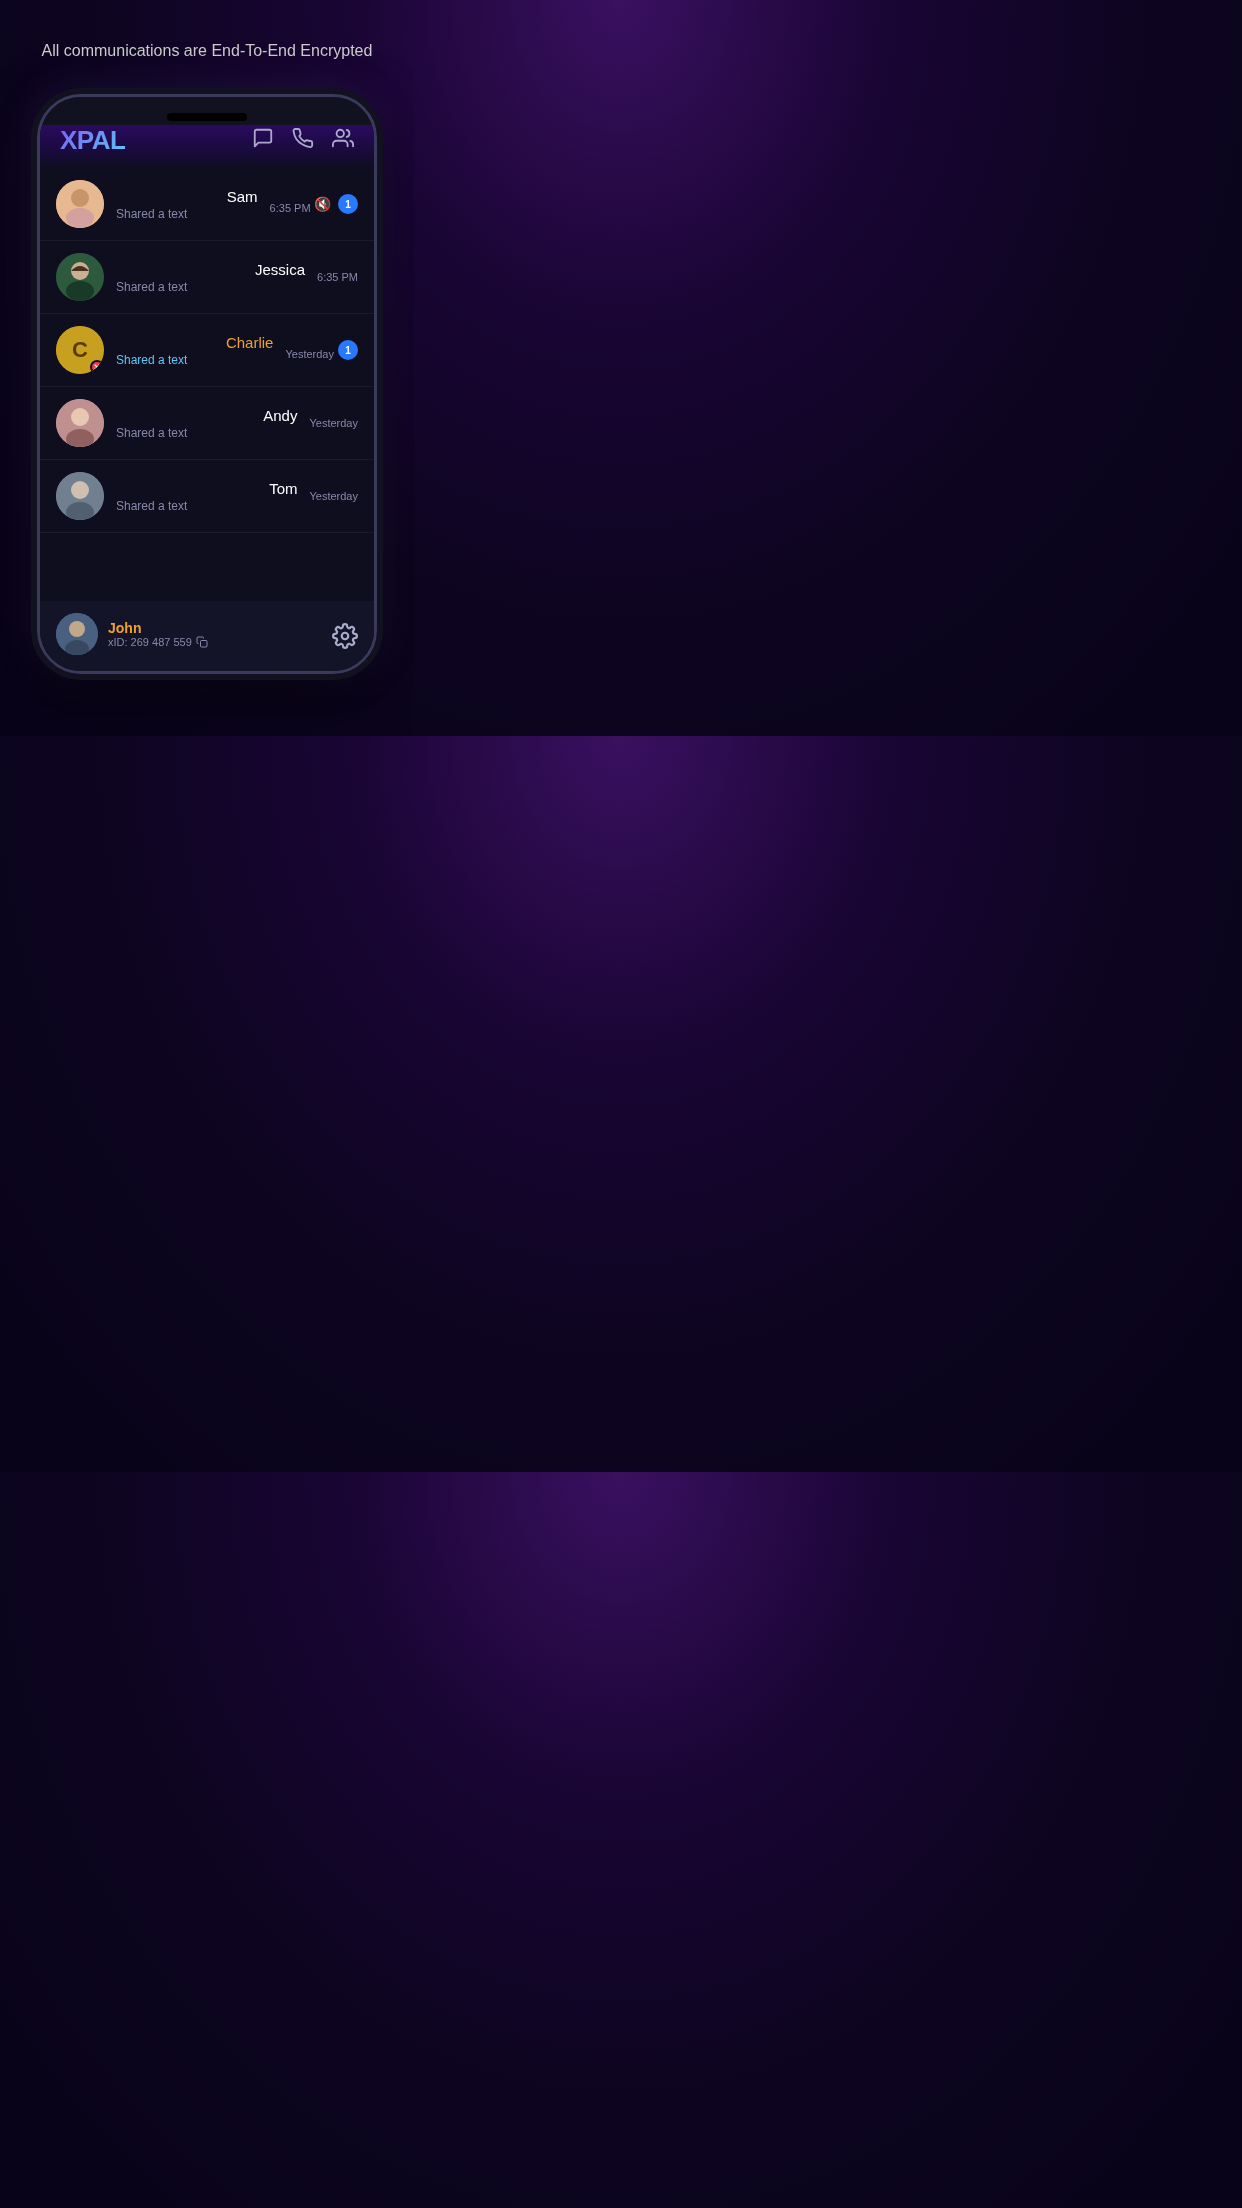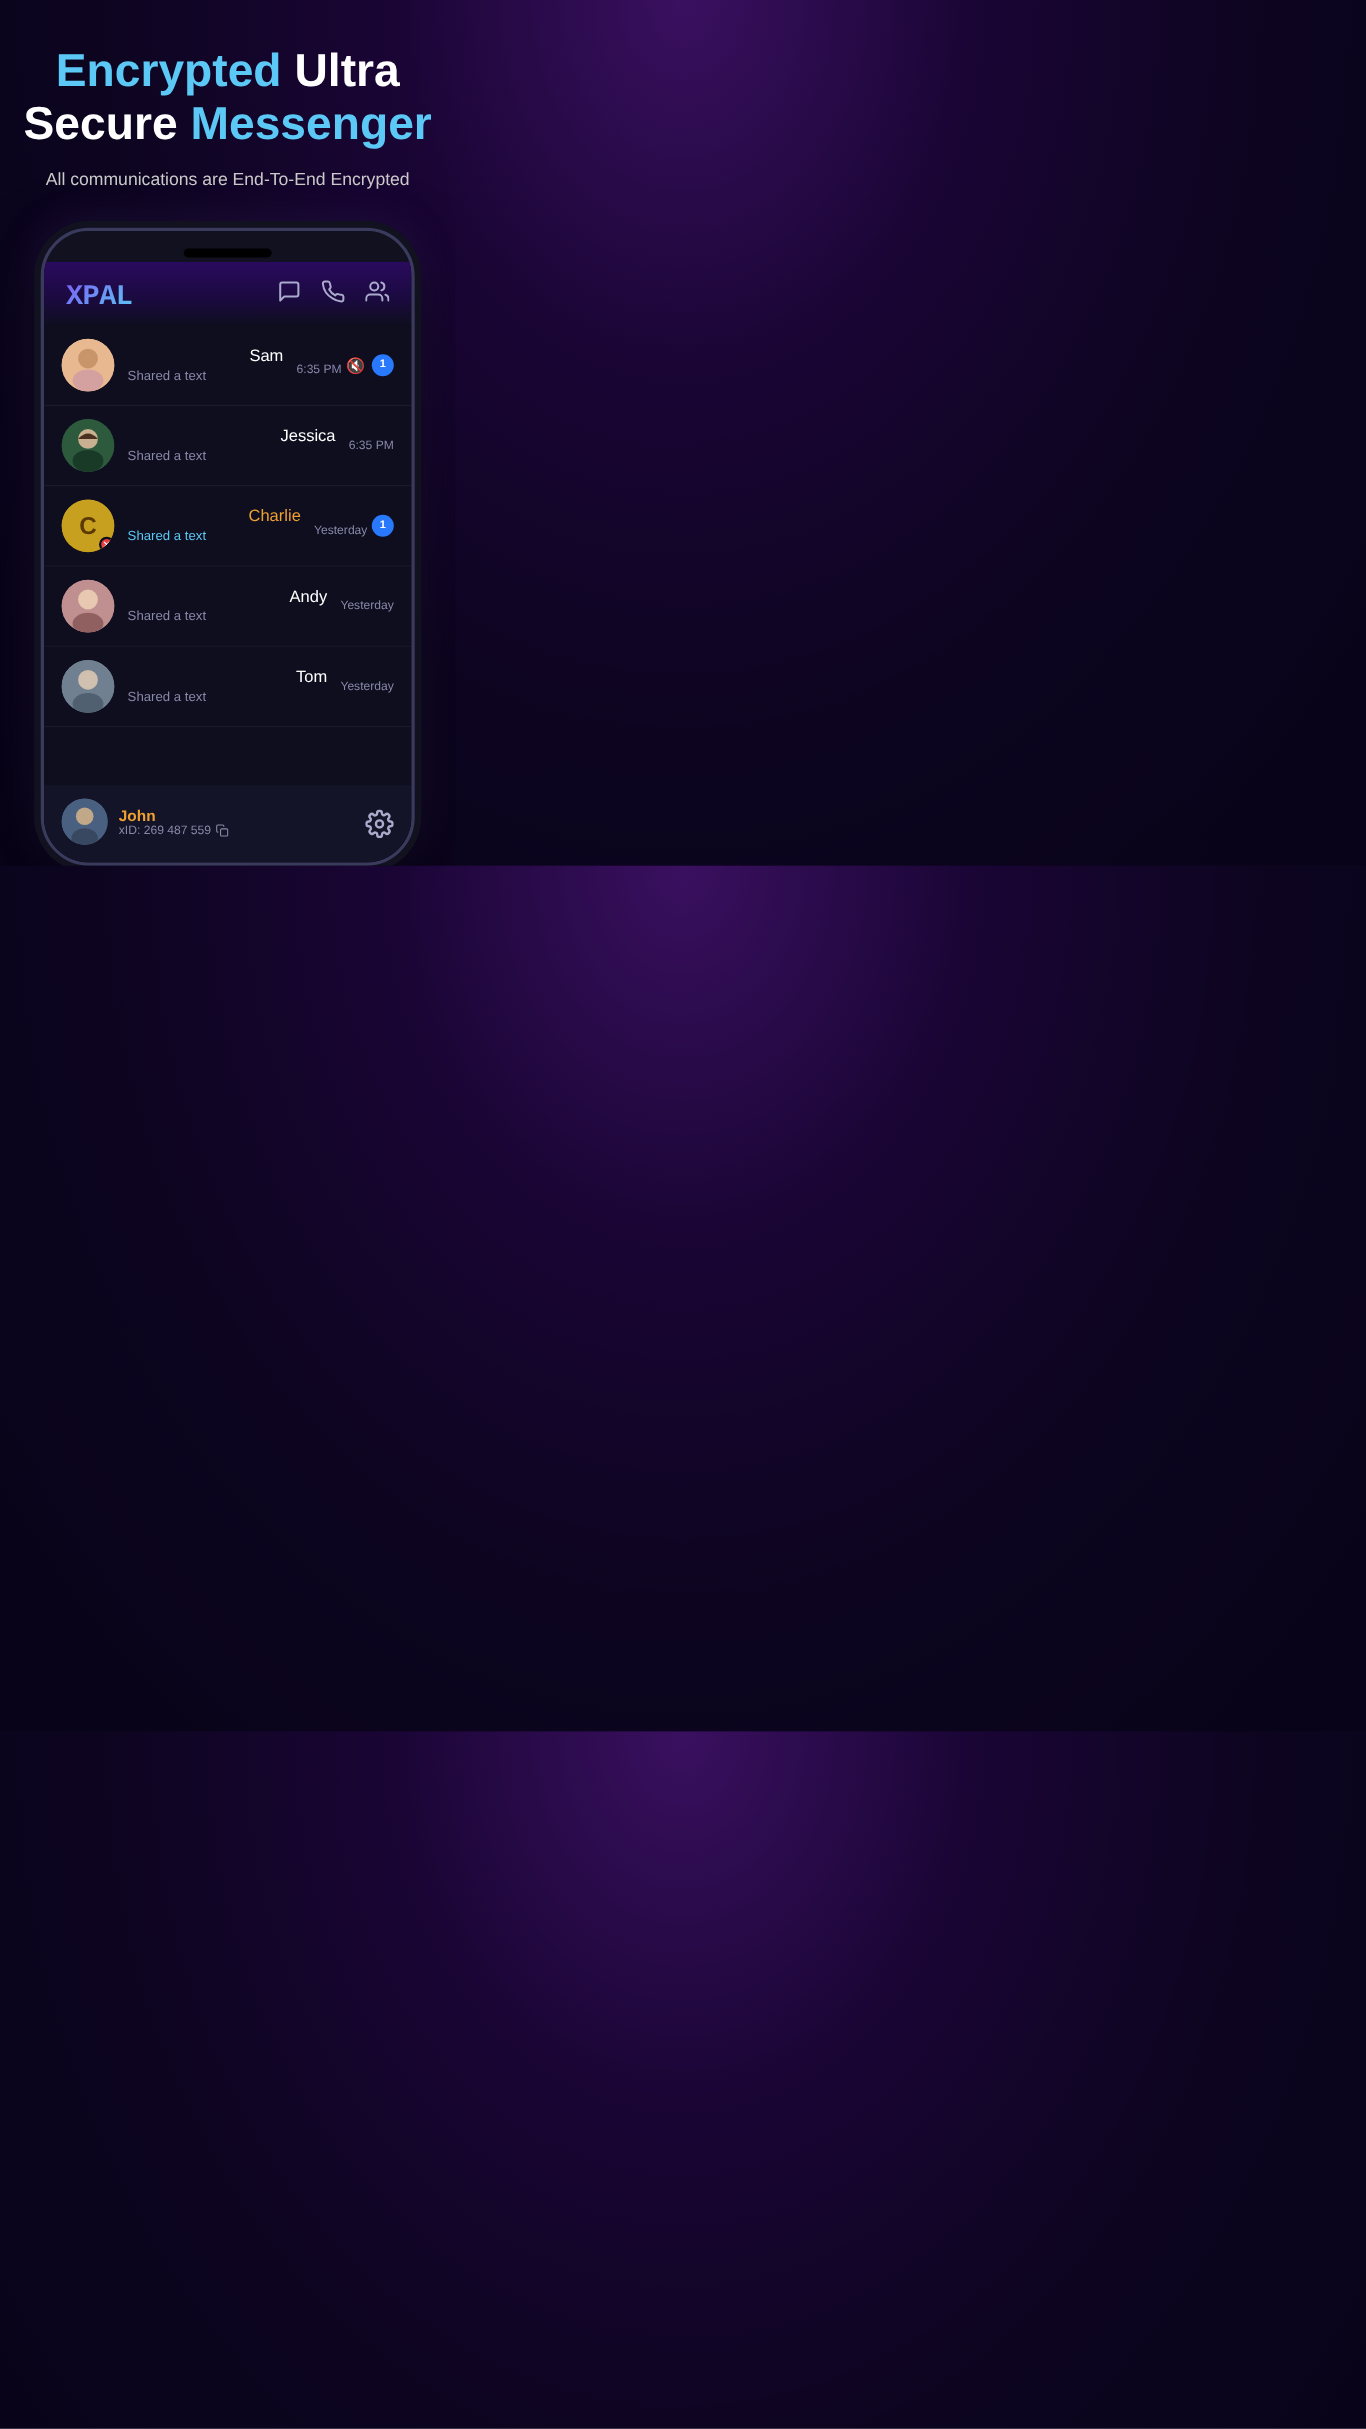--- a/index.html
+++ b/index.html
@@ -78,23 +78,22 @@
       flex: 1;
       background: #0e0e1f;
       display: flex;
       flex-direction: column;
       overflow: hidden;
     }
 
     
     .app-header {
       background: linear-gradient(180deg, #2a0a5e 0%, #1a0a3e 60%, #0e0e1f 100%);
-      padding: 16px 20px 12px;
-      flex-shrink: 0;
-      font-family: Liberation Mono, monospace;
+      padding: 0 20px 12px;
+      flex-shrink: 0;
     }
 
     .app-header-top {
       display: flex;
       align-items: center;
       justify-content: space-between;
       margin-bottom: 0;
     }
 
     .app-logo {
@@ -361,28 +360,20 @@
     }
     .chat-list::-webkit-scrollbar-thumb {
       background: #333355;
       border-radius: 1px;
     }
   </style>
 </head>
 <body>
 
 <div>
-  <div class="hero-title">
-    <h1>
-      <span class="blue">Encrypted</span>
-      <span>Ultra</span><br>
-      <span>Secure</span>
-      <span class="blue">Messenger</span>
-    </h1>
-  </div>
   <p class="hero-subtitle">All communications are End-To-End Encrypted</p>
 </div>
 
 <div class="phone-frame">
 
   <div class="phone-notch">
     <div class="notch-pill"></div>
   </div>
 
   <div class="app-content">

